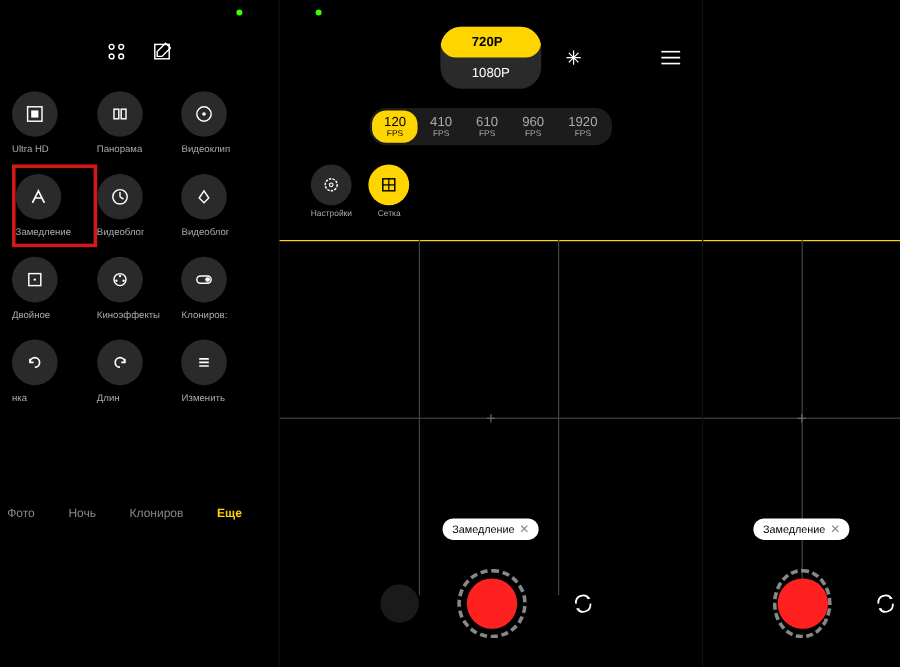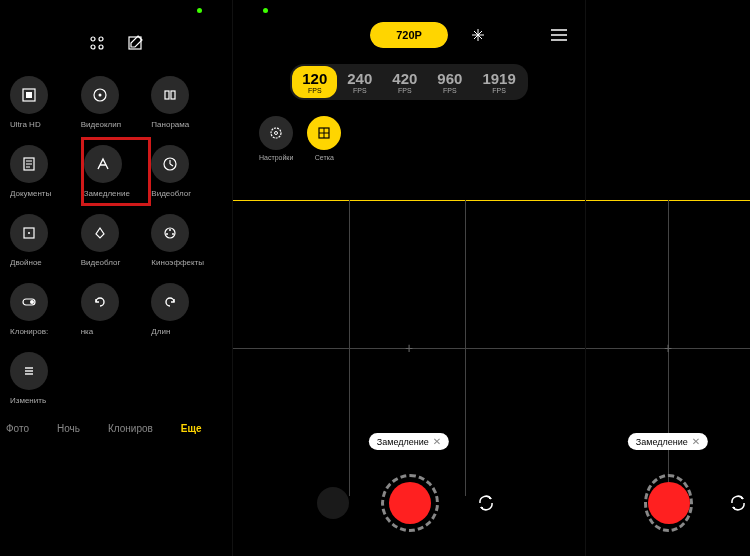--- a/index.html
+++ b/index.html
@@ -157,21 +157,21 @@
   font-size: 7px;
   color: #aaa;
   text-align: center;
   cursor: pointer;
 }
 .fps-item.active {
   background: #ffd500;
   border-radius: 12px;
   color: #000;
 }
-.fps-num { font-size: 15px; font-weight: 700; }
+.fps-num { font-size: 11px; font-weight: 400; }
 .settings-row {
   display: flex;
   gap: 14px;
   padding: 16px 0 0 26px;
 }
 .setting-item {
   display: flex;
   flex-direction: column;
   align-items: center;
 }
@@ -324,79 +324,68 @@
           <svg width="16" height="16" viewBox="0 0 16 16">
             <rect x="2" y="2" width="12" height="12" fill="none" stroke="#fff" stroke-width="1.2"></rect>
             <rect x="5" y="5" width="6" height="6" fill="#fff"></rect>
           </svg>
         </div>
         <div class="mode-label">Ultra HD</div>
       </div>
       <div class="mode-item">
         <div class="mode-circle">
           <svg width="16" height="16" viewBox="0 0 16 16">
+            <rect x="3" y="4" width="4" height="8" fill="none" stroke="#fff" stroke-width="1.2"></rect>
+            <rect x="9" y="4" width="4" height="8" fill="none" stroke="#fff" stroke-width="1.2"></rect>
+          </svg>
+        </div>
+        <div class="mode-label">Панорама</div>
+      </div>
+      <div class="mode-item">
+        <div class="mode-circle">
+          <svg width="16" height="16" viewBox="0 0 16 16">
             <circle cx="8" cy="8" r="6" fill="none" stroke="#fff" stroke-width="1.2"></circle>
             <circle cx="8" cy="8" r="1.5" fill="#fff"></circle>
           </svg>
         </div>
         <div class="mode-label">Видеоклип</div>
       </div>
-      <div class="mode-item">
-        <div class="mode-circle">
-          <svg width="16" height="16" viewBox="0 0 16 16">
-            <rect x="3" y="4" width="4" height="8" fill="none" stroke="#fff" stroke-width="1.2"></rect>
-            <rect x="9" y="4" width="4" height="8" fill="none" stroke="#fff" stroke-width="1.2"></rect>
-          </svg>
-        </div>
-        <div class="mode-label">Панорама</div>
-      </div>
-      <div class="mode-item">
-        <div class="mode-circle">
-          <svg width="16" height="16" viewBox="0 0 16 16">
-            <rect x="3" y="2" width="10" height="12" fill="none" stroke="#fff" stroke-width="1.2"></rect>
-            <line x1="5" y1="5" x2="11" y2="5" stroke="#fff"></line>
-            <line x1="5" y1="8" x2="11" y2="8" stroke="#fff"></line>
-            <line x1="5" y1="11" x2="9" y2="11" stroke="#fff"></line>
-          </svg>
-        </div>
-        <div class="mode-label">Документы</div>
-      </div>
       <div class="mode-item highlight">
         <div class="mode-circle">
           <svg width="16" height="16" viewBox="0 0 16 16">
             <path d="M3 13 L8 3 L13 13 M5 9 L11 9" fill="none" stroke="#fff" stroke-width="1.4"></path>
           </svg>
         </div>
         <div class="mode-label">Замедление</div>
       </div>
       <div class="mode-item">
         <div class="mode-circle">
           <svg width="16" height="16" viewBox="0 0 16 16">
             <circle cx="8" cy="8" r="6" fill="none" stroke="#fff" stroke-width="1.2"></circle>
             <path d="M8 8 L8 4 M8 8 L11 10" stroke="#fff" stroke-width="1.2"></path>
           </svg>
         </div>
         <div class="mode-label">Видеоблог</div>
       </div>
       <div class="mode-item">
         <div class="mode-circle">
           <svg width="16" height="16" viewBox="0 0 16 16">
+            <path d="M8 3 L12 9 L8 13 L4 9 Z" fill="none" stroke="#fff" stroke-width="1.2"></path>
+          </svg>
+        </div>
+        <div class="mode-label">Видеоблог</div>
+      </div>
+      <div class="mode-item">
+        <div class="mode-circle">
+          <svg width="16" height="16" viewBox="0 0 16 16">
             <rect x="3" y="3" width="10" height="10" fill="none" stroke="#fff" stroke-width="1.2"></rect>
             <circle cx="8" cy="8" r="1" fill="#fff"></circle>
           </svg>
         </div>
         <div class="mode-label">Двойное</div>
-      </div>
-      <div class="mode-item">
-        <div class="mode-circle">
-          <svg width="16" height="16" viewBox="0 0 16 16">
-            <path d="M8 3 L12 9 L8 13 L4 9 Z" fill="none" stroke="#fff" stroke-width="1.2"></path>
-          </svg>
-        </div>
-        <div class="mode-label">Видеоблог</div>
       </div>
       <div class="mode-item">
         <div class="mode-circle">
           <svg width="16" height="16" viewBox="0 0 16 16">
             <circle cx="8" cy="8" r="5" fill="none" stroke="#fff" stroke-width="1.2"></circle>
             <circle cx="8" cy="5" r="1" fill="#fff"></circle>
             <circle cx="5" cy="9" r="1" fill="#fff"></circle>
             <circle cx="11" cy="9" r="1" fill="#fff"></circle>
           </svg>
         </div>
@@ -447,53 +436,54 @@
       <div class="tab active">Еще</div>
     </div>
 </div>
 
 <div class="panel-right">
   <div class="camera-view">
     <div class="green-dot-r"></div>
     <div class="top-bar">
       <div class="res-pill">
           <div class="res-option active">720P</div>
+          <div class="res-option">1080P</div>
         </div>
       <div class="flash-icon">
         <svg width="14" height="14" viewBox="0 0 14 14">
             <path d="M7 1 L7 13 M1 7 L13 7 M3 3 L11 11 M11 3 L3 11" stroke="#fff" stroke-width="1"></path>
           </svg>
       </div>
       <div class="hamburger">
         <svg width="16" height="12" viewBox="0 0 16 12">
             <line x1="0" y1="1" x2="16" y2="1" stroke="#fff" stroke-width="1.5"></line>
             <line x1="0" y1="6" x2="16" y2="6" stroke="#fff" stroke-width="1.5"></line>
             <line x1="0" y1="11" x2="16" y2="11" stroke="#fff" stroke-width="1.5"></line>
           </svg>
       </div>
     </div>
     <div class="fps-row">
         <div class="fps-item active">
           <div class="fps-num">120</div>
           <div>FPS</div>
         </div>
         <div class="fps-item">
-          <div class="fps-num">240</div>
+          <div class="fps-num">410</div>
           <div>FPS</div>
         </div>
         <div class="fps-item">
-          <div class="fps-num">420</div>
+          <div class="fps-num">610</div>
           <div>FPS</div>
         </div>
         <div class="fps-item">
           <div class="fps-num">960</div>
           <div>FPS</div>
         </div>
         <div class="fps-item">
-          <div class="fps-num">1919</div>
+          <div class="fps-num">1920</div>
           <div>FPS</div>
         </div>
       </div>
     <div class="settings-row">
         <div class="setting-item">
           <div class="setting-circle ">
             <svg width="14" height="14" viewBox="0 0 14 14">
               <circle cx="7" cy="7" r="5" fill="none" stroke="currentColor" stroke-width="1.2" stroke-dasharray="2 1"></circle>
               <circle cx="7" cy="7" r="1.5" fill="none" stroke="currentColor"></circle>
             </svg>

